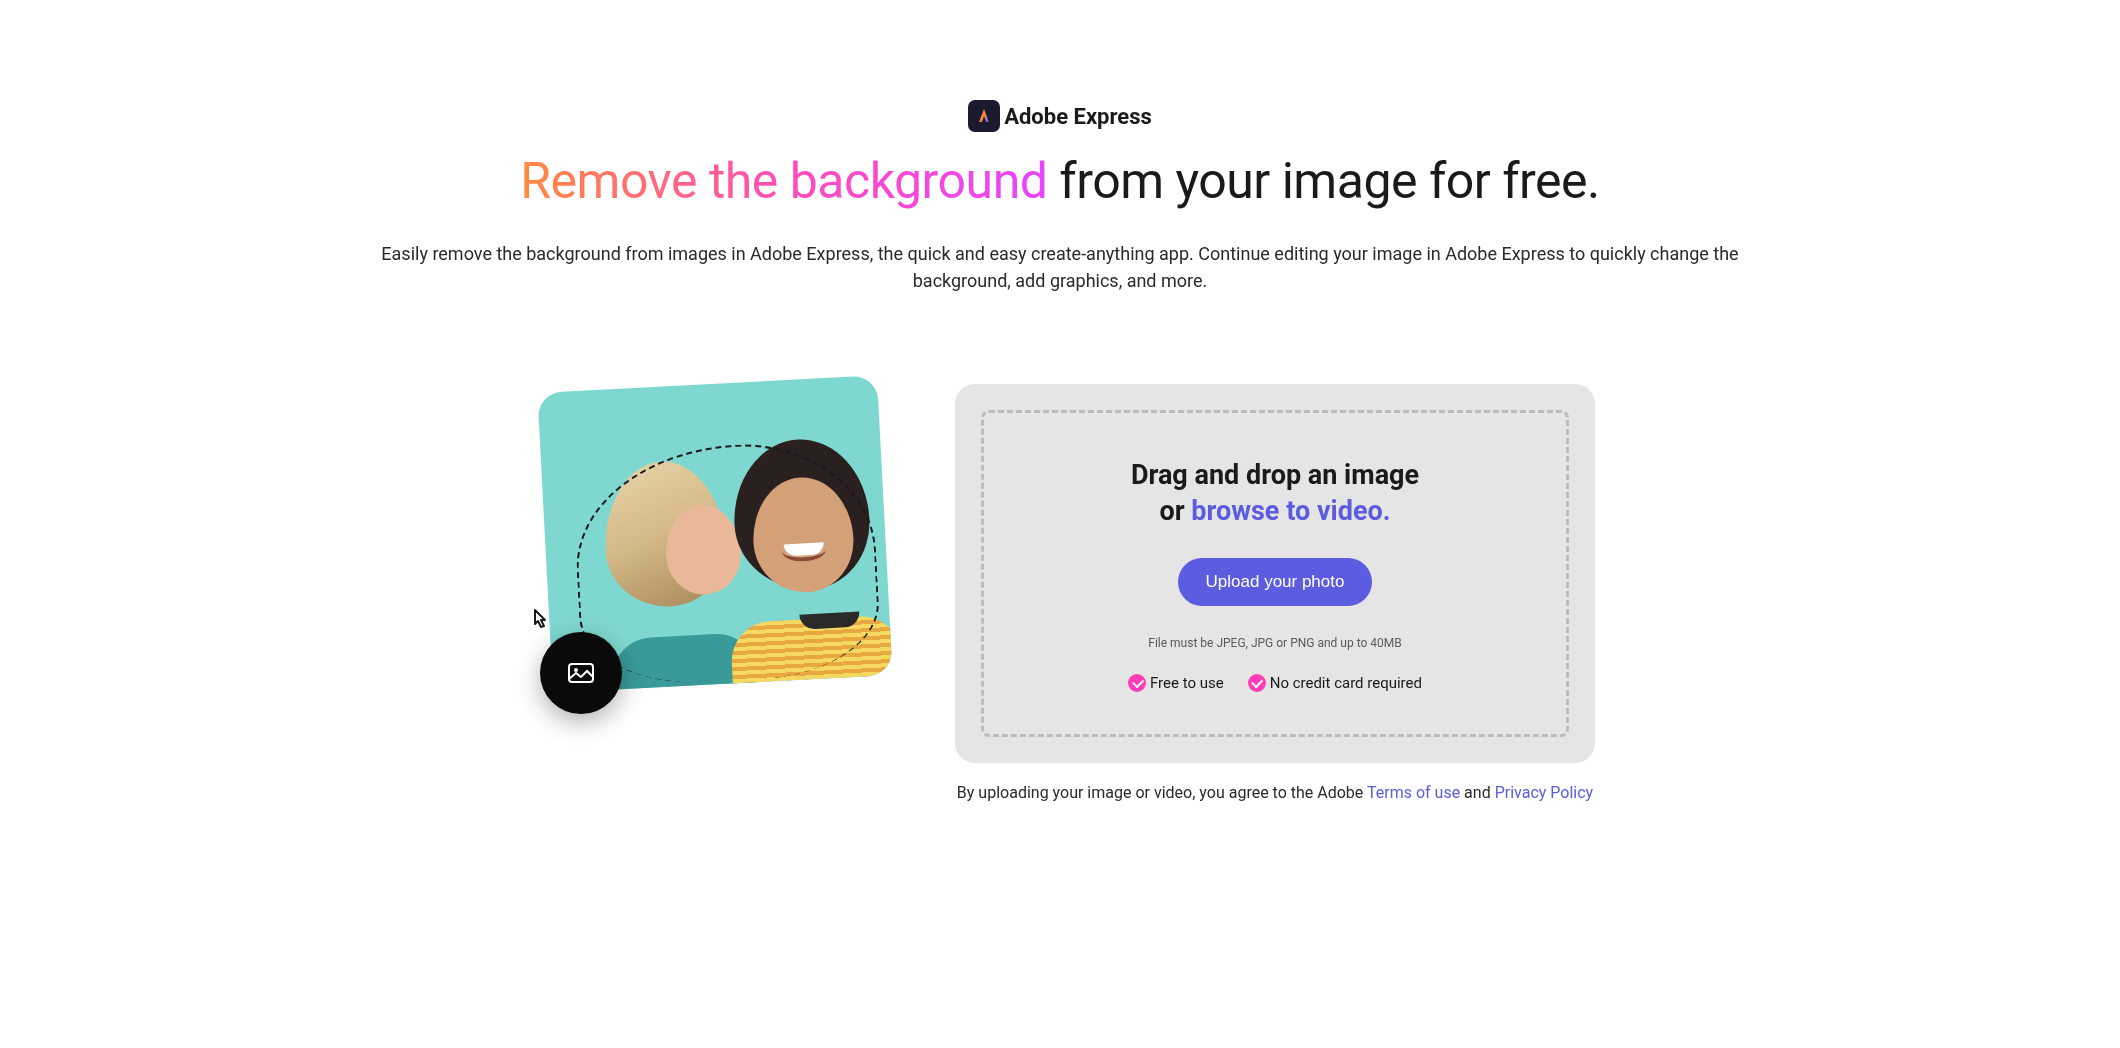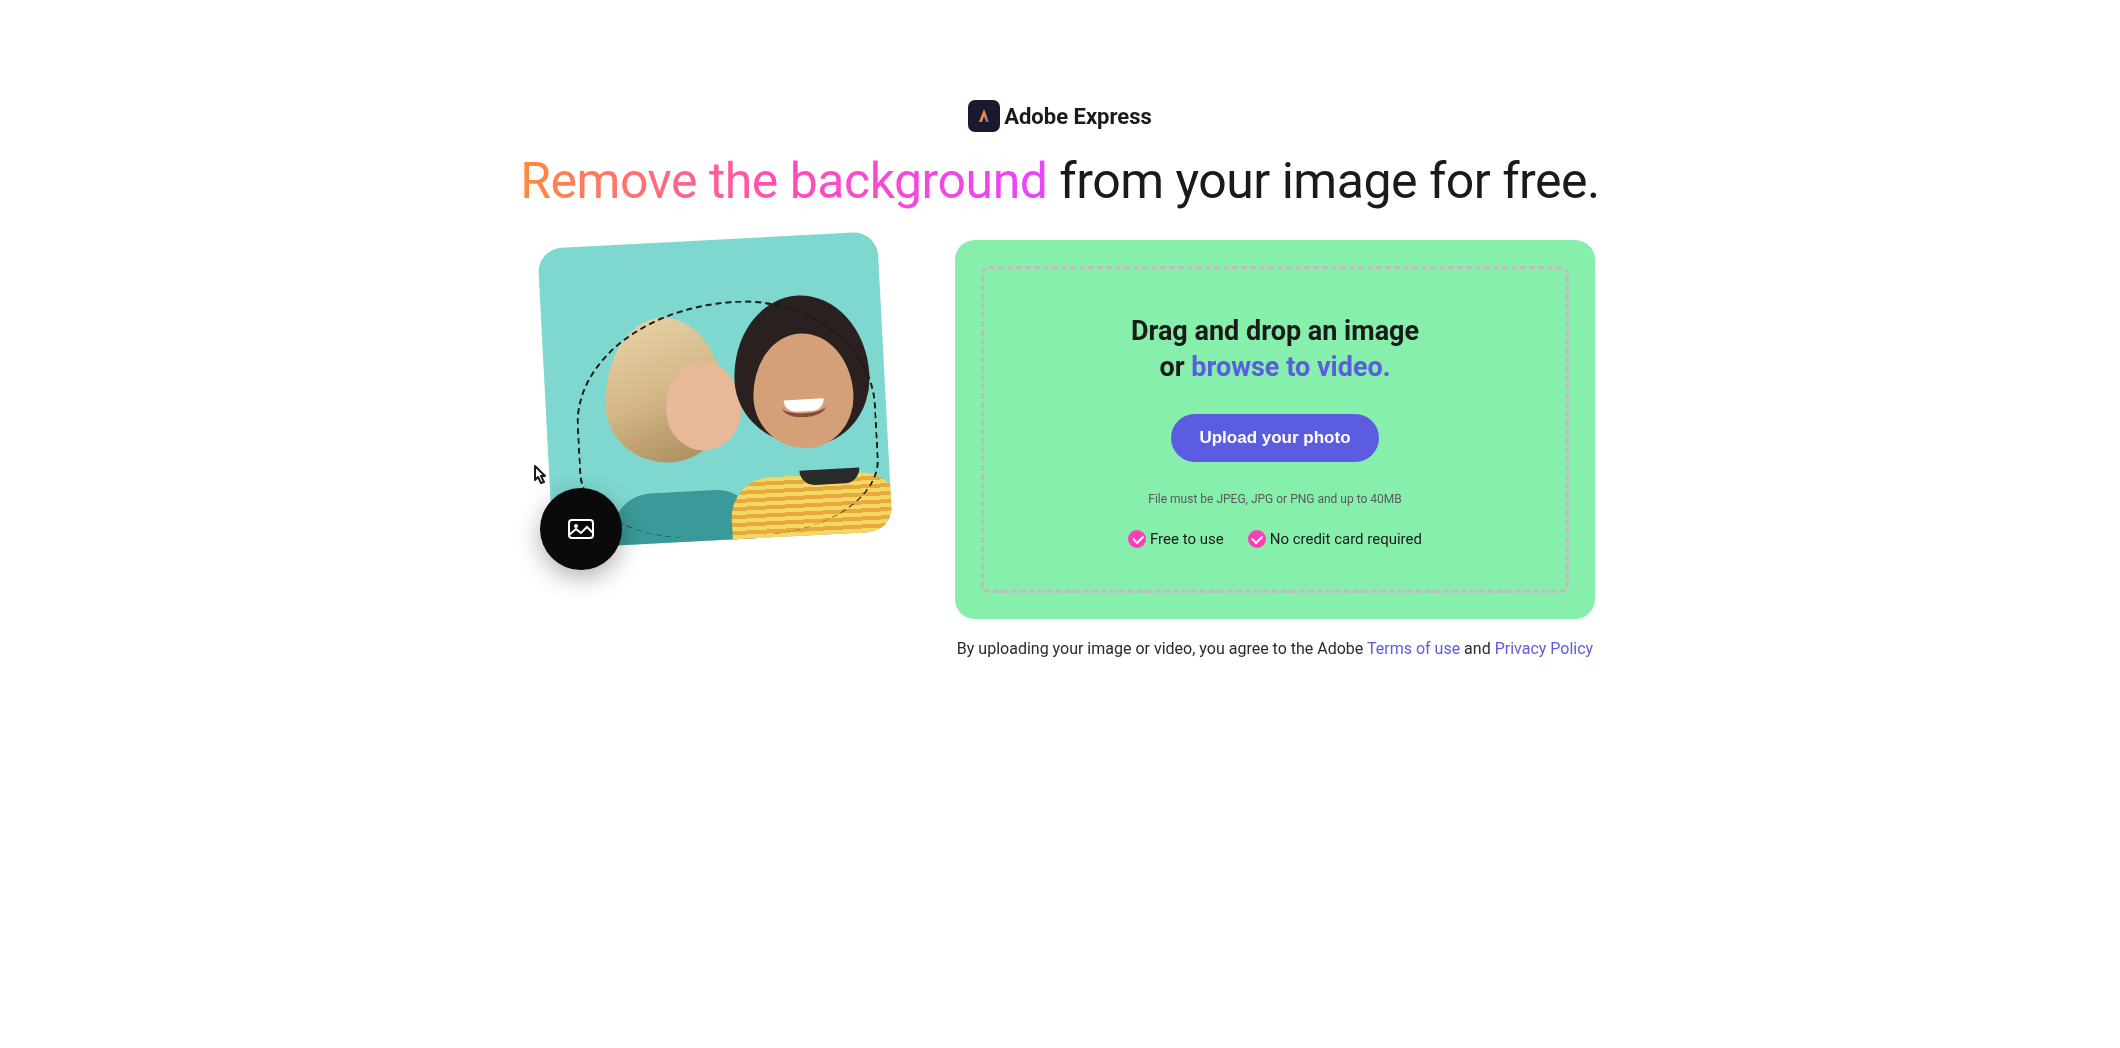--- a/index.html
+++ b/index.html
@@ -232,21 +232,21 @@
     .cursor-icon {
       position: absolute;
       left: 0px;
       bottom: 80px;
       width: 28px;
       height: 28px;
     }
 
     .upload-panel {
       width: 640px;
-      background: #86efac;
+      background: #e5e5e5;
       border-radius: 20px;
       padding: 26px;
     }
 
     .dashed-inner {
       border: 3px dashed #bcbcbc;
       border-radius: 8px;
       padding: 44px 30px 42px;
       text-align: center;
     }
@@ -262,21 +262,21 @@
     .browse-link {
       color: #5c5ce0;
       text-decoration: none;
     }
 
     .upload-btn {
       display: inline-block;
       background: #5c5ce0;
       color: #ffffff;
       font-size: 17px;
-      font-weight: 700;
+      font-weight: 400;
       padding: 14px 28px;
       border: none;
       border-radius: 999px;
       cursor: pointer;
     }
 
     .file-hint {
       font-size: 12px;
       color: #5a5a5a;
       margin-top: 30px;
@@ -347,20 +347,21 @@
         </defs>
       </svg>
     </div>
     <span class="logo-text">Adobe Express</span>
   </div>
 
   <h1 class="hero-title">
     <span class="gradient-text">Remove the background</span><span> from your image for free.</span>
   </h1>
 
+  <p class="hero-subtitle">Easily remove the background from images in Adobe Express, the quick and easy create-anything app. Continue editing your image in Adobe Express to quickly change the background, add graphics, and more.</p>
 
   <div class="main-row">
 
     <div class="preview-wrapper">
       <div class="preview-card">
         <div class="person-a">
           <div class="body-a"></div>
           <div class="head-a"></div>
           <div class="face-a"></div>
         </div>

